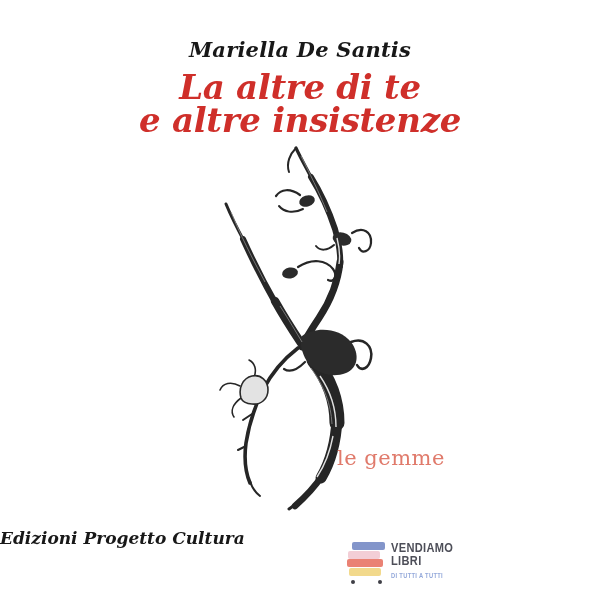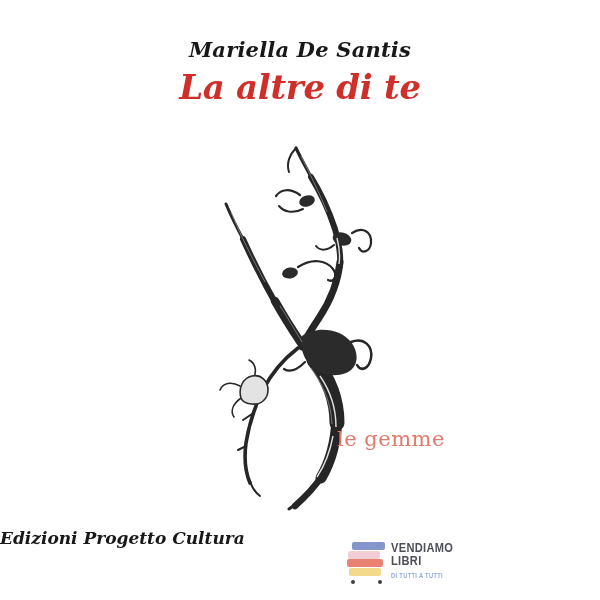--- a/index.html
+++ b/index.html
@@ -15,21 +15,21 @@
     color:var(--text-black, #181818); letter-spacing:0.2px;
   }
   .title {
     position:absolute; top:71px; left:0; width:100%;
     text-align:center; font-size:34px; line-height:33px;
     font-weight:bold; font-style:italic;
     color:var(--title-red, #cf2f2a); letter-spacing:-0.3px;
   }
   .illustration { position:absolute; top:0; left:0; width:600px; height:600px; }
   .series-label {
-    position:absolute; left:337px; top:427px;
+    position:absolute; left:337px; top:446px;
     font-size:21px; font-style:normal;
     color:var(--series-coral, #e07a6b); letter-spacing:0.5px;
   }
   .publisher {
     position:absolute; top:528px; left:0; width:100%;
     text-align:left; font-size:17px; font-weight:bold; font-style:italic;
     color:var(--text-black, #181818);
   }
   
   .logo { position:absolute; left:347px; top:542px; width:110px; height:48px; }
@@ -60,20 +60,21 @@
 </style>
 </head>
 <body>
 
 <div class="page">
 
   <div class="author">Mariella De Santis</div>
 
   <div class="title">
     <span>La altre di te</span><br>
+    <span>e altre insistenze</span>
   </div>
 
   <svg class="illustration" viewBox="0 0 600 600" xmlns="http://www.w3.org/2000/svg" aria-hidden="true">
     <g stroke="#262626" fill="none" stroke-linecap="round">
       <path d="M296,148 C290,154 286,163 289,172" stroke-width="2"></path>
       <path d="M296,148 C301,159 307,169 313,181" stroke-width="3.2"></path>
       <path d="M311,177 C321,193 329,211 335,229 C339,243 341,254 340,266" stroke-width="6"></path>
       <path d="M340,262 C338,282 331,300 319,318 C311,330 305,339 302,347" stroke-width="7"></path>
       <path d="M226,204 C231,216 237,228 244,241" stroke-width="3"></path>
       <path d="M243,239 C253,261 264,283 276,304" stroke-width="6"></path>

